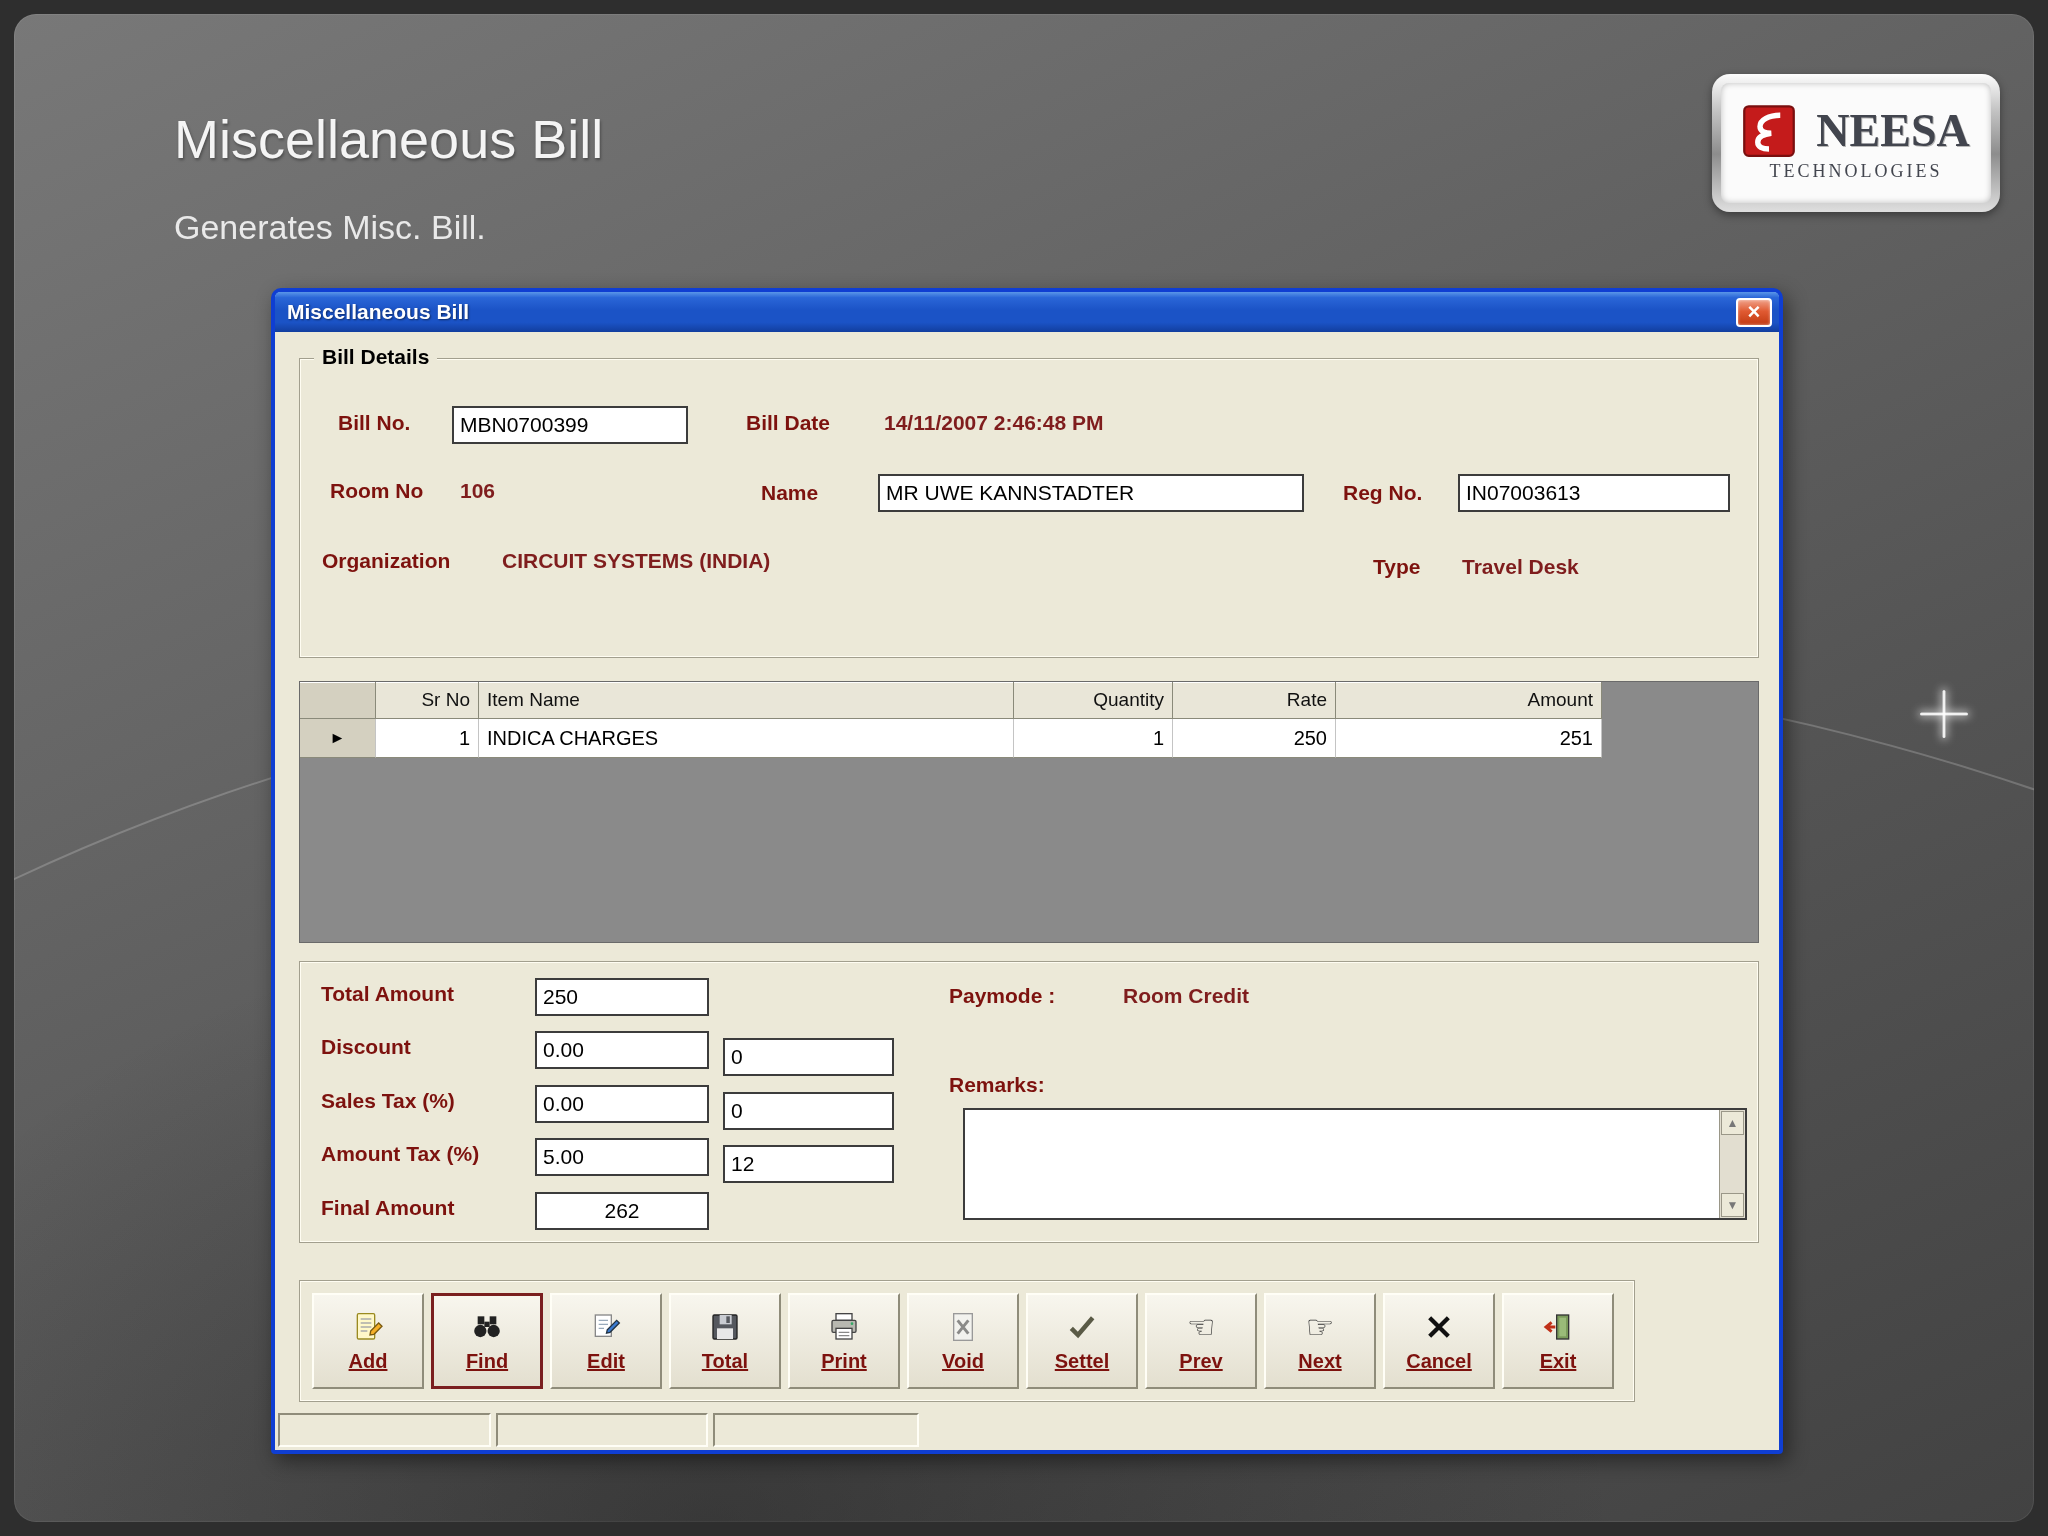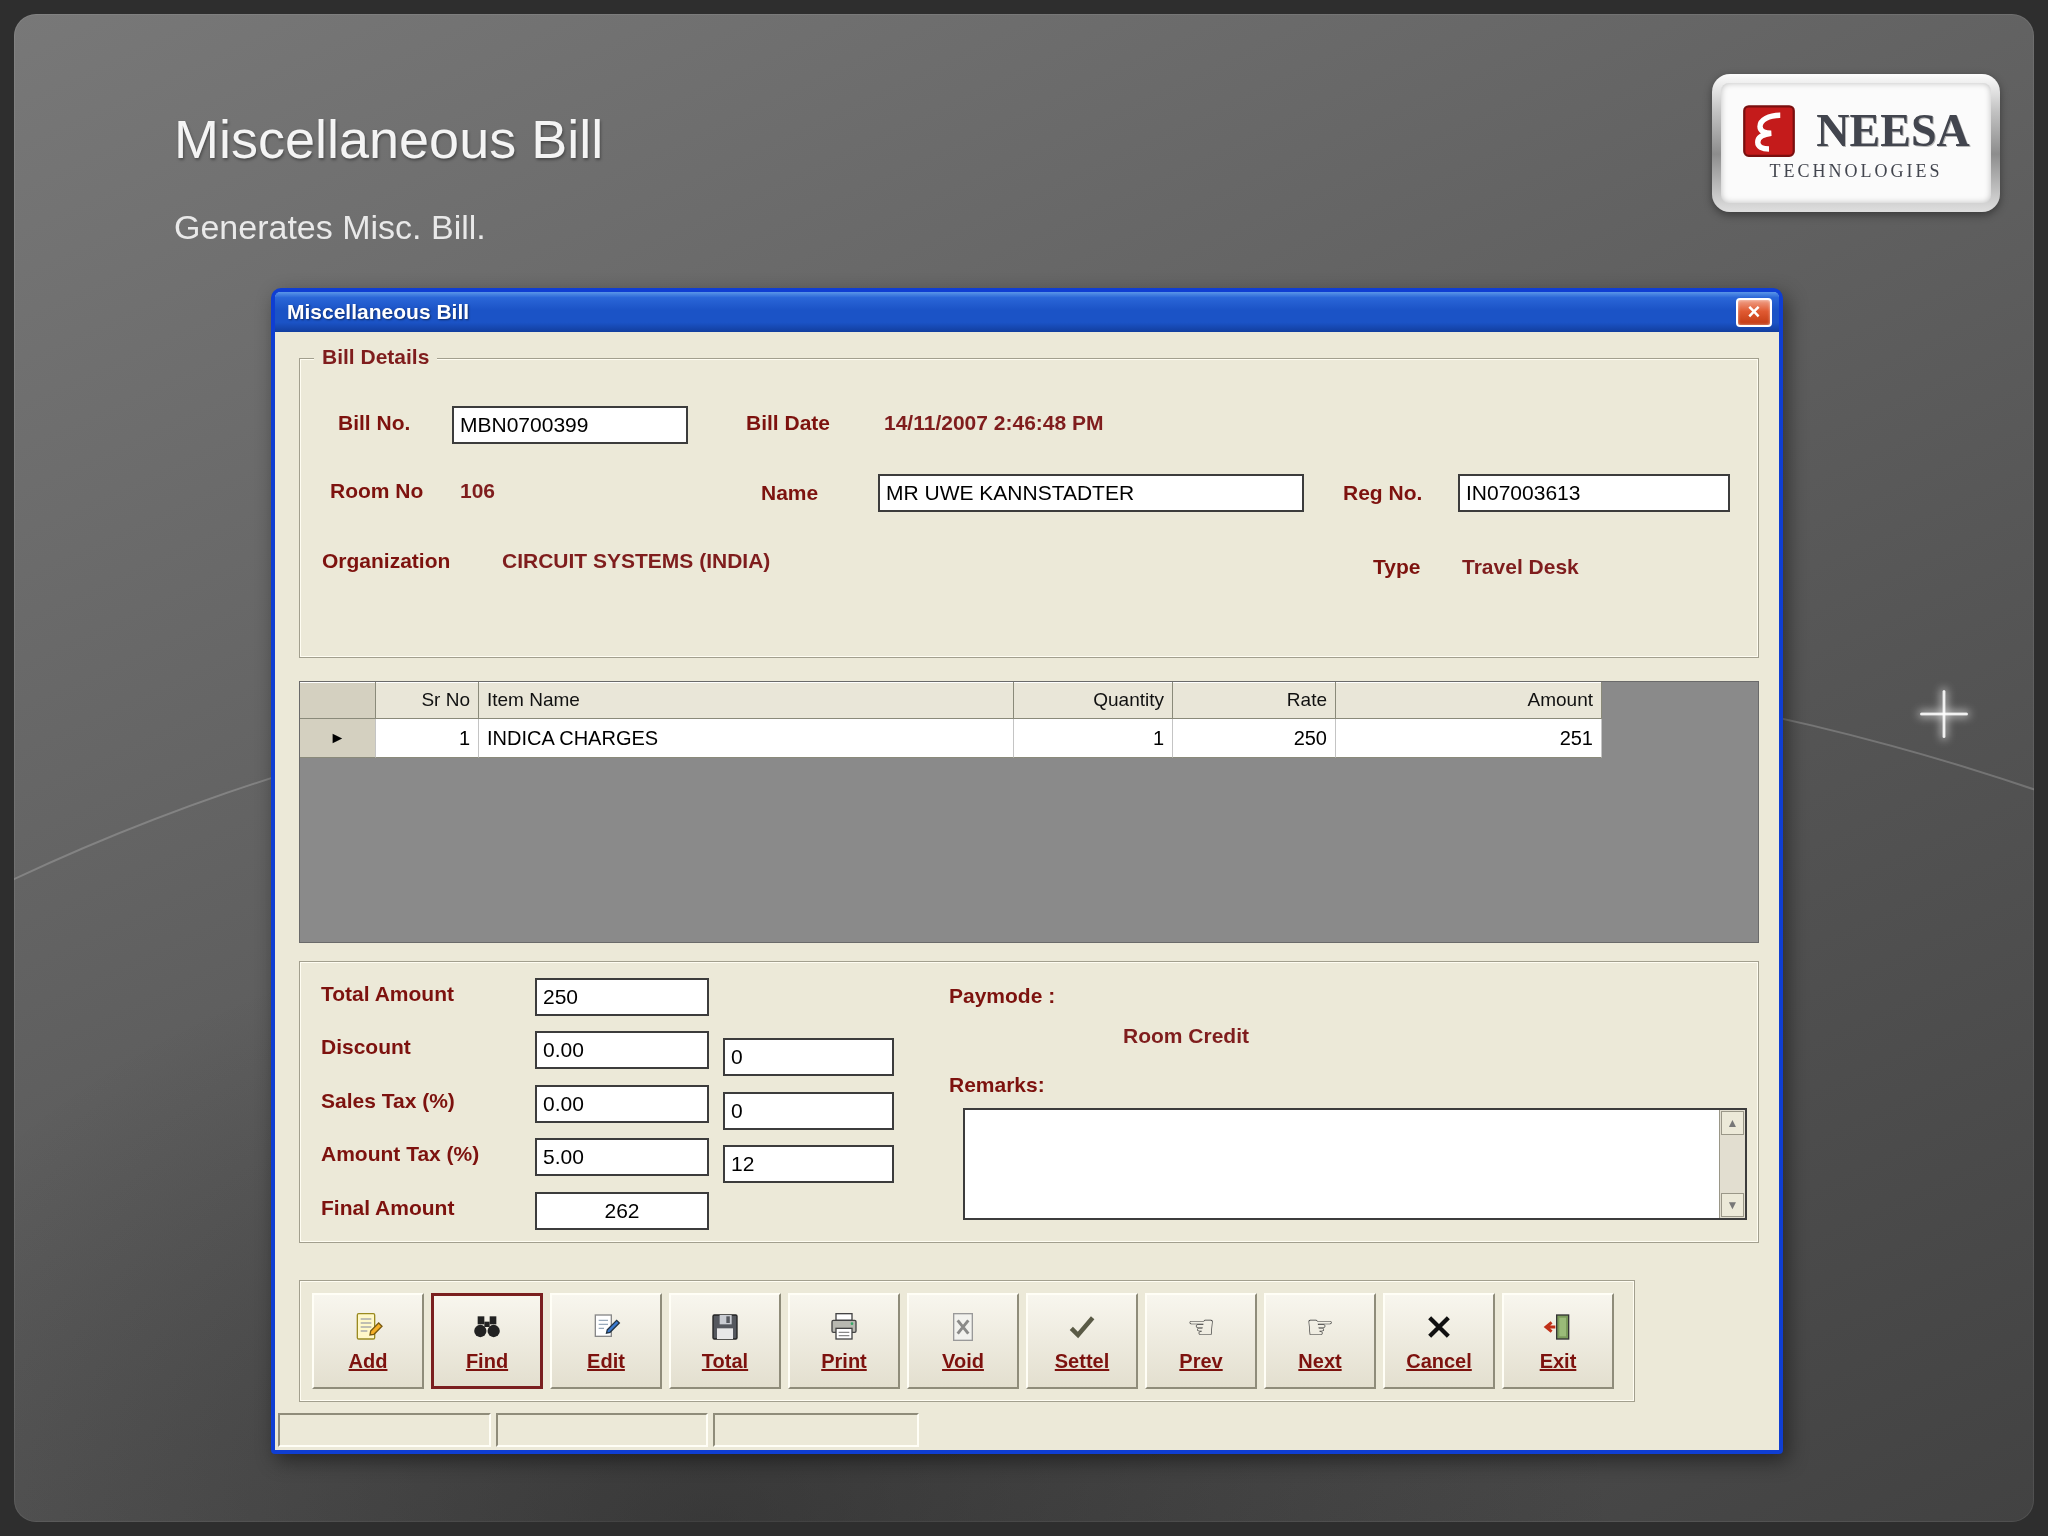--- a/index.html
+++ b/index.html
@@ -45,21 +45,21 @@
   .tb-title { flex:1; color:#fff; font-weight:bold; font-size:21px; text-shadow:1px 1px 2px rgba(0,0,0,.5); }
   .close-btn { width:36px; height:29px; border-radius:4px; border:2px solid #fff; cursor:pointer;
     background:linear-gradient(180deg,#f0a088,#e05a32 45%,#c23a12);
     color:#fff; font-size:22px; font-weight:bold; line-height:1;
     display:flex; align-items:center; justify-content:center; box-shadow:inset 0 0 3px rgba(255,255,255,.6); }
   .win-body { position:absolute; top:40px; left:0; right:0; bottom:0; background:#ece9d8; }
 
   
   .group { position:absolute; border:1px solid #a29f8e; box-shadow:inset 0 0 0 1px #fffdf2; }
   .legend { position:absolute; top:-14px; left:14px; background:#ece9d8; padding:0 8px;
-    color:#7f1d1d; font-weight:bold; font-size:21px;text-align:center; }
+    color:#000000; font-weight:bold; font-size:21px;text-align:center; }
 
   .lbl { position:absolute; color:#7d120e; font-weight:bold; font-size:21px; white-space:nowrap; }
   .val { position:absolute; color:#7f1d1d; font-weight:bold; font-size:21px; white-space:nowrap; }
   .txt { position:absolute; height:38px; border:2px solid #3c3c3c; background:#fff;
     font:21px "Liberation Sans",sans-serif; color:#000; padding:0 6px; }
 
   
   .grid { position:absolute; left:24px; top:349px; width:1460px; height:262px;
     background:#8a8a8a; border:1px solid #6a6a6a; overflow:hidden; }
   .grid-header { display:flex; height:37px; }
@@ -190,21 +190,21 @@
         <input class="txt" style="left: 423px; top: 130px; width: 171px;" value="0">
 
         <span class="lbl" style="left:21px; top:180px;">Amount Tax (%)</span>
         <input class="txt" style="left: 235px; top: 176px; width: 174px;" value="5.00">
         <input class="txt" style="left: 423px; top: 183px; width: 171px;" value="12">
 
         <span class="lbl" style="left:21px; top:234px;">Final Amount</span>
         <input class="txt" style="left: 235px; top: 230px; width: 174px; text-align: center;" value="262">
 
         <span class="lbl" style="left:649px; top:22px;">Paymode :</span>
-        <span class="val" style="left:823px; top:22px;margin-top:40px;">Room Credit</span>
+        <span class="val" style="left:823px; top:22px;">Room Credit</span>
 
         <span class="lbl" style="left:649px; top:111px;text-align:center;">Remarks:</span>
         <div class="remarks-box">
           <div class="remarks-text"></div>
           <div class="vscroll">
             <div class="varrow top">▲</div>
             <div class="varrow bottom">▼</div>
           </div>
         </div>
       </div>

